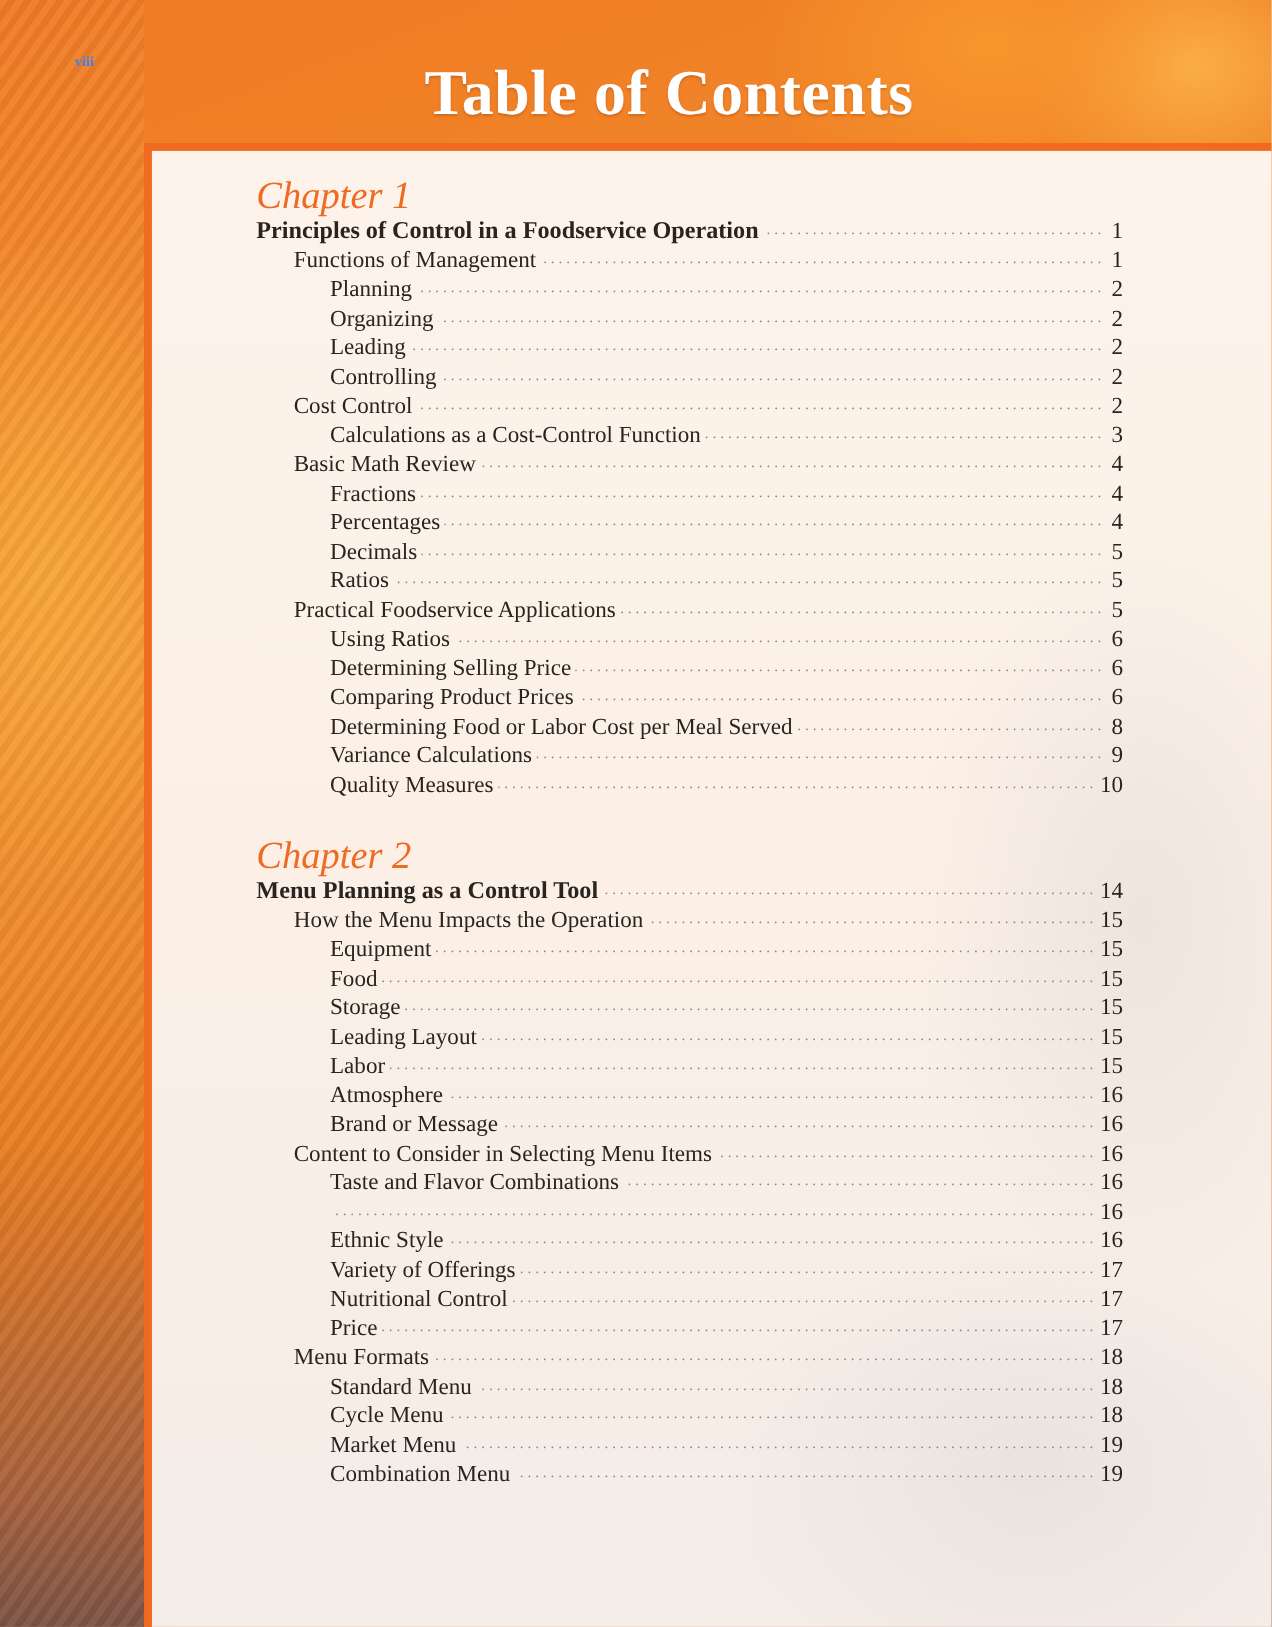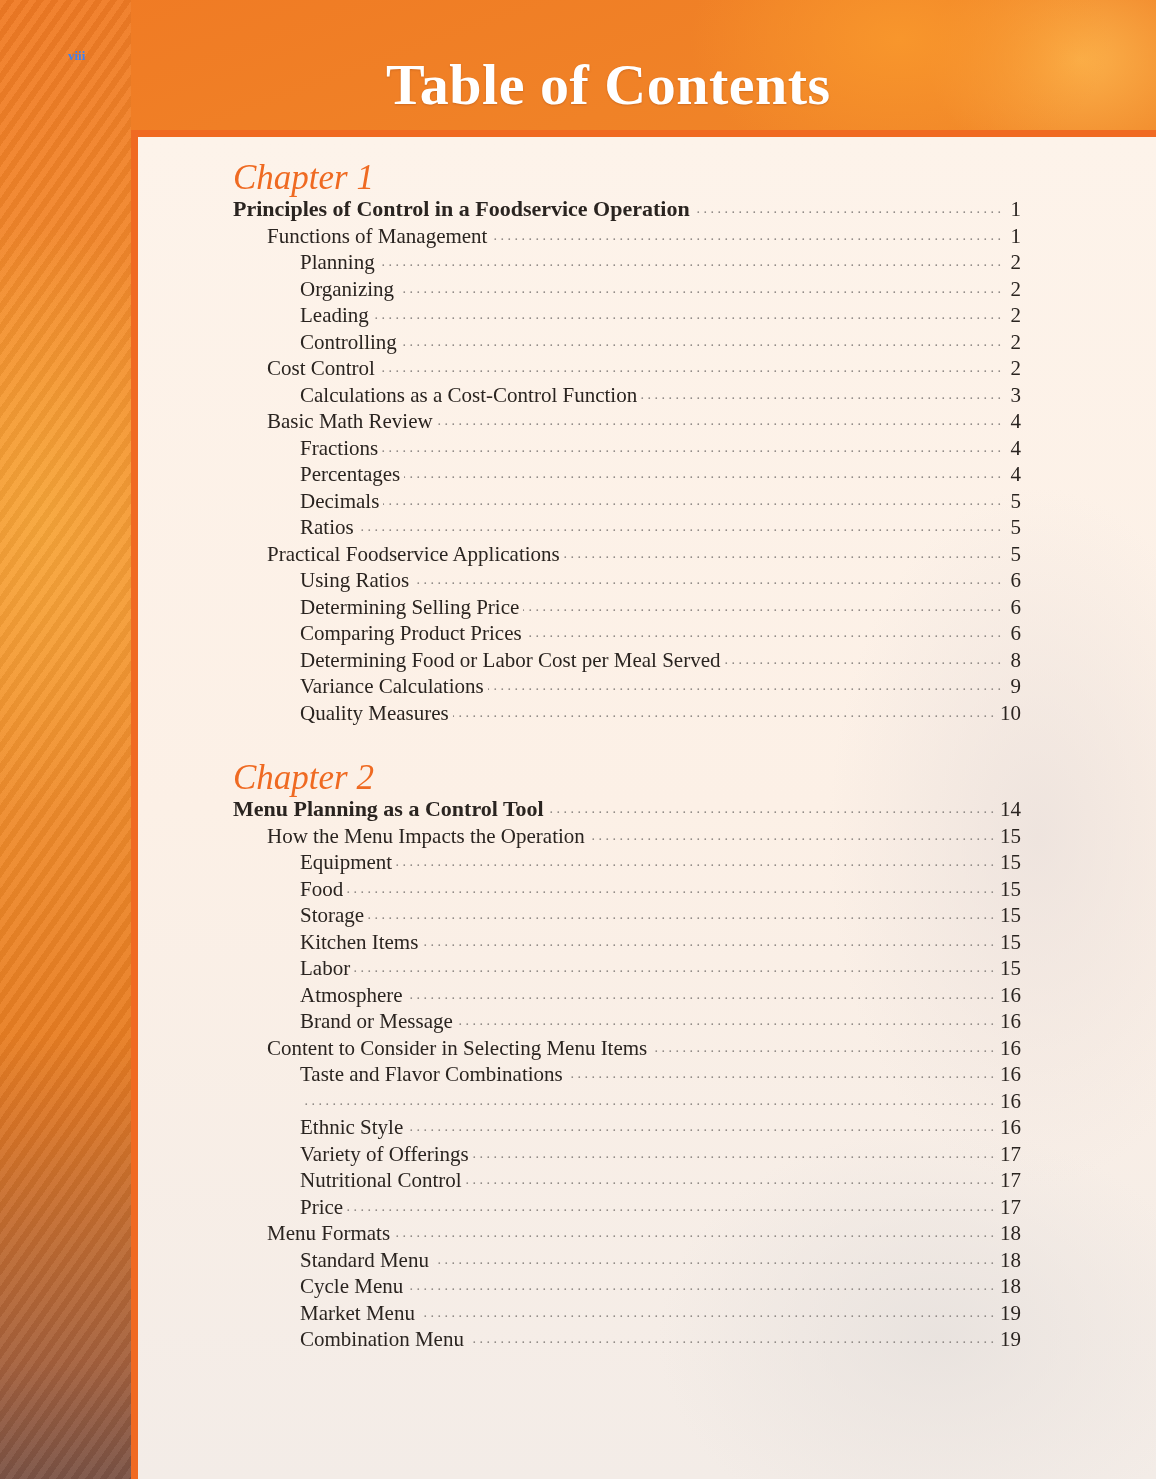--- a/index.html
+++ b/index.html
@@ -207,21 +207,21 @@
           <span class="label">Food</span>
           <span class="leader"></span>
           <span class="pg">15</span>
         </div>
         <div class="entry lvl2">
           <span class="label">Storage</span>
           <span class="leader"></span>
           <span class="pg">15</span>
         </div>
         <div class="entry lvl2">
-          <span class="label">Kitchen Items</span>
+          <span class="label">Leading Layout</span>
           <span class="leader"></span>
           <span class="pg">15</span>
         </div>
         <div class="entry lvl2">
           <span class="label">Labor</span>
           <span class="leader"></span>
           <span class="pg">15</span>
         </div>
         <div class="entry lvl2">
           <span class="label">Atmosphere</span>

